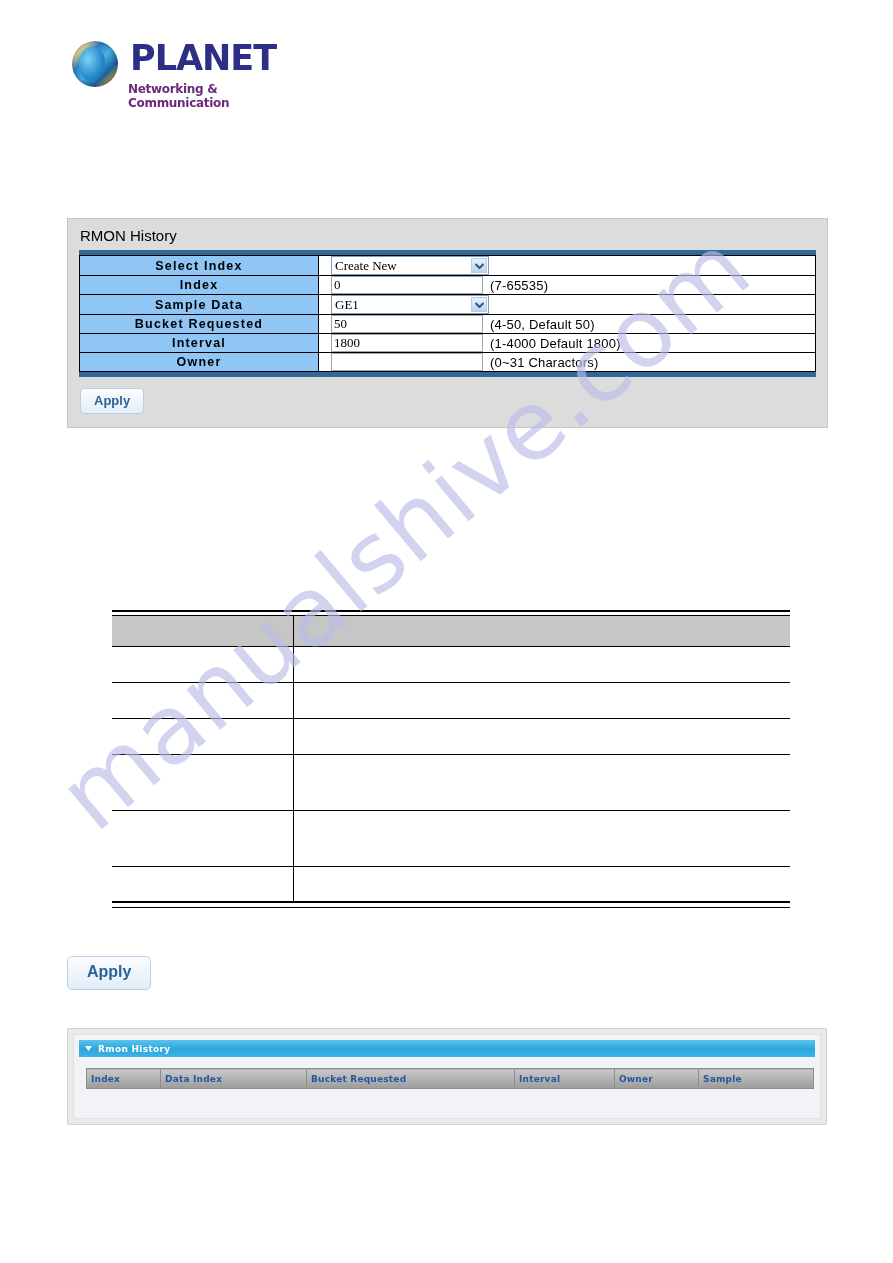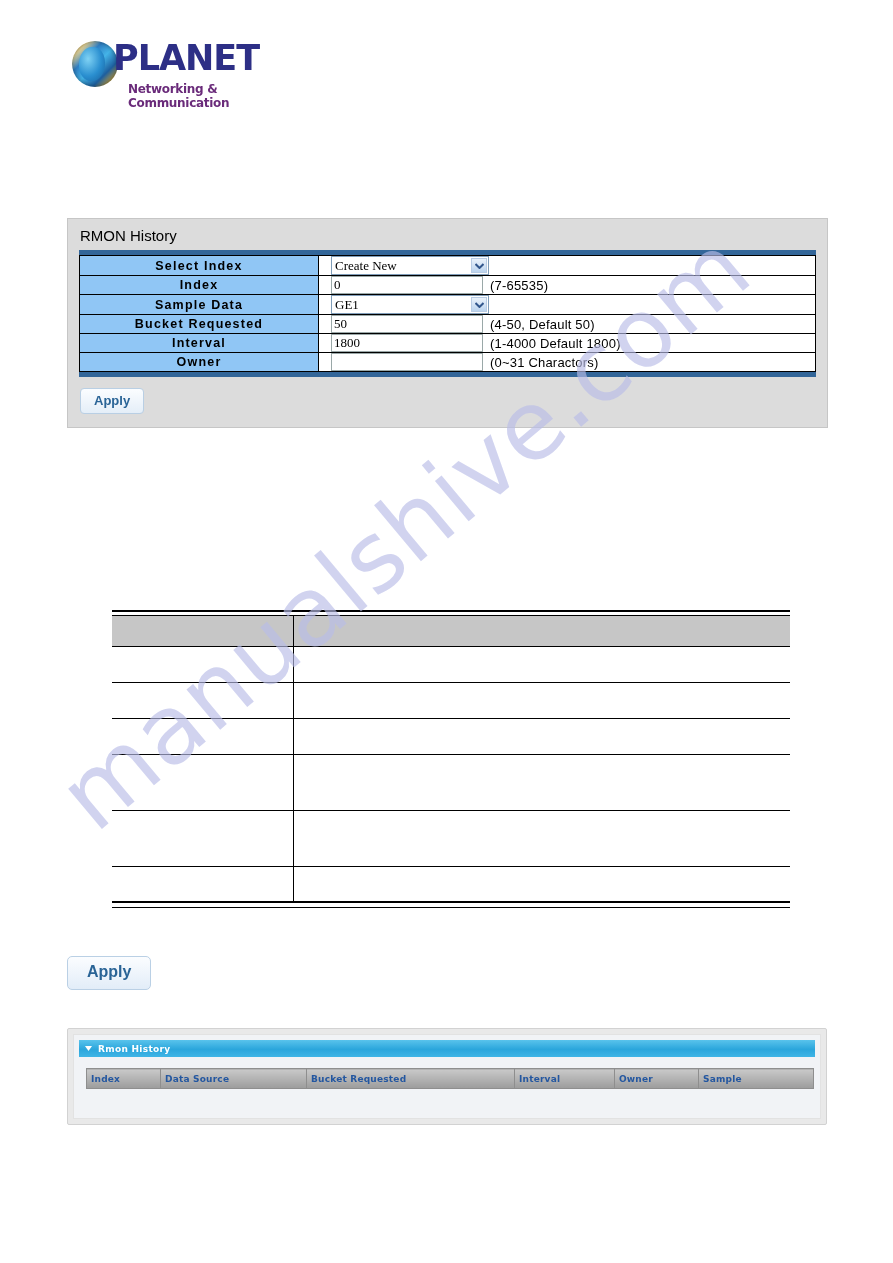--- a/index.html
+++ b/index.html
@@ -58,21 +58,21 @@
   #logo .globe:after {
     content: "";
     position: absolute;
     left: 7px; top: 6px;
     width: 26px; height: 34px;
     border-radius: 50% 45% 50% 45%;
     background: radial-gradient(ellipse at 35% 35%, #7fd2f4 0%, #2a8fd0 55%, #165f9c 100%);
   }
   #logo .wordmark {
     position: absolute;
-    left: 41px;
+    left: 58px;
     top: 2px;
     font-family: "DejaVu Sans", sans-serif;
     font-weight: bold;
     font-size: 35px;
     letter-spacing: -1px;
     color: #2d2f86;
   }
   #logo .tagline {
     position: absolute;
     left: 56px;
@@ -470,21 +470,21 @@
         <col style="width:74px">
           <col style="width:146px">
           <col style="width:208px">
         <col style="width:100px">
           <col style="width:84px">
           <col style="width:115px">
       </colgroup>
       <thead>
         <tr>
           <th>Index</th>
-          <th>Data Source</th>
+          <th>Data Index</th>
           <th>Bucket Requested</th>
           <th>Interval</th>
           <th>Owner</th>
           <th>Sample</th>
         </tr>
       </thead>
       <tbody></tbody>
     </table>
   </div>
 </div>

